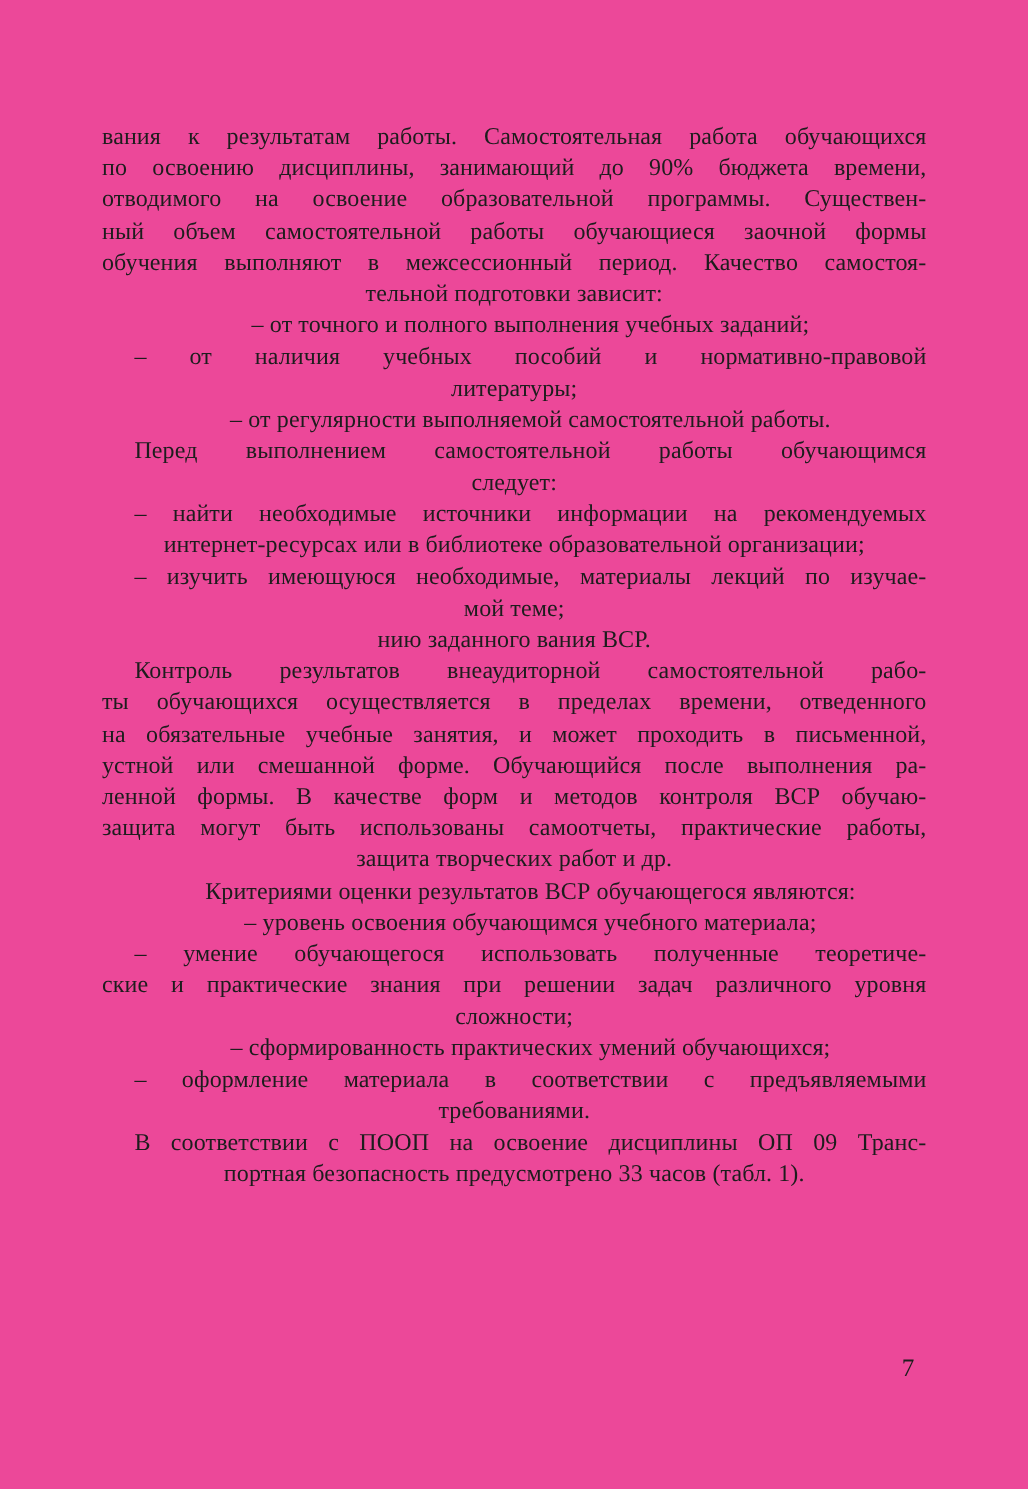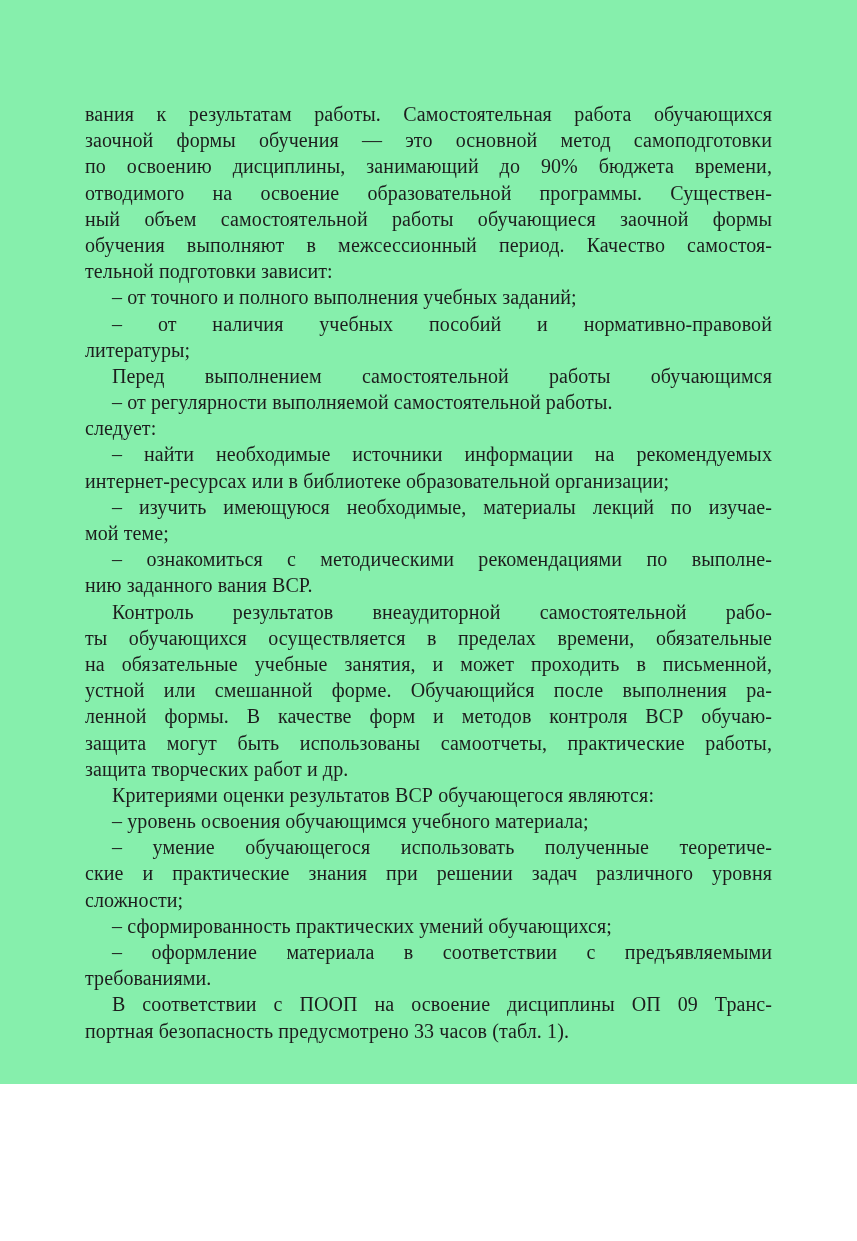--- a/index.html
+++ b/index.html
@@ -3,37 +3,37 @@
 <meta charset="utf-8">
 <style>
   html, body {
     margin: 0;
     padding: 0;
     background: #ffffff;
   }
   .page {
     position: relative;
     width: 857px;
-    height: 1084px;
-    background: #86efac;
+    height: 1241px;
+    background: #ec4899;
     font-family: "Liberation Serif", "DejaVu Serif", serif;
     color: #1d1d1d;
     overflow: hidden;
   }
   .text-block {
     position: absolute;
     left: 85px;
     top: 101px;
     width: 687px;
   }
   .line {
     font-size: 20px;
     line-height: 26.2px;
     height: 26.2px;
-    text-align: left;
+    text-align: center;
     letter-spacing: 0.1px;
   }
   
   .line.just {
     text-align: justify;
     text-align-last: justify;
   }
   
   .line.indent {
     text-indent: 27px;
@@ -45,40 +45,38 @@
     font-size: 21px;
     line-height: 26px;
   }
 </style>
 </head>
 <body>
 
 <div class="page">
   <div class="text-block">
       <div class="line just">вания к результатам работы. Самостоятельная работа обучающихся</div>
-      <div class="line just">заочной формы обучения — это основной метод самоподготовки</div>
       <div class="line just">по освоению дисциплины, занимающий до 90% бюджета времени,</div>
       <div class="line just">отводимого на освоение образовательной программы. Существен-</div>
       <div class="line just">ный объем самостоятельной работы обучающиеся заочной формы</div>
       <div class="line just">обучения выполняют в межсессионный период. Качество самостоя-</div>
       <div class="line">тельной подготовки зависит:</div>
       <div class="line indent">– от точного и полного выполнения учебных заданий;</div>
       <div class="line indent just">– от наличия учебных пособий и нормативно-правовой</div>
       <div class="line">литературы;</div>
+      <div class="line indent">– от регулярности выполняемой самостоятельной работы.</div>
       <div class="line indent just">Перед выполнением самостоятельной работы обучающимся</div>
-      <div class="line indent">– от регулярности выполняемой самостоятельной работы.</div>
       <div class="line">следует:</div>
       <div class="line indent just">– найти необходимые источники информации на рекомендуемых</div>
       <div class="line">интернет-ресурсах или в библиотеке образовательной организации;</div>
       <div class="line indent just">– изучить имеющуюся необходимые, материалы лекций по изучае-</div>
       <div class="line">мой теме;</div>
-      <div class="line indent just">– ознакомиться с методическими рекомендациями по выполне-</div>
       <div class="line">нию заданного вания ВСР.</div>
       <div class="line indent just">Контроль результатов внеаудиторной самостоятельной рабо-</div>
-      <div class="line just">ты обучающихся осуществляется в пределах времени, обязательные</div>
+      <div class="line just">ты обучающихся осуществляется в пределах времени, отведенного</div>
       <div class="line just">на обязательные учебные занятия, и может проходить в письменной,</div>
       <div class="line just">устной или смешанной форме. Обучающийся после выполнения ра-</div>
       <div class="line just">ленной формы. В качестве форм и методов контроля ВСР обучаю-</div>
       <div class="line just">защита могут быть использованы самоотчеты, практические работы,</div>
       <div class="line">защита творческих работ и др.</div>
       <div class="line indent">Критериями оценки результатов ВСР обучающегося являются:</div>
       <div class="line indent">– уровень освоения обучающимся учебного материала;</div>
       <div class="line indent just">– умение обучающегося использовать полученные теоретиче-</div>
       <div class="line just">ские и практические знания при решении задач различного уровня</div>
       <div class="line">сложности;</div>

